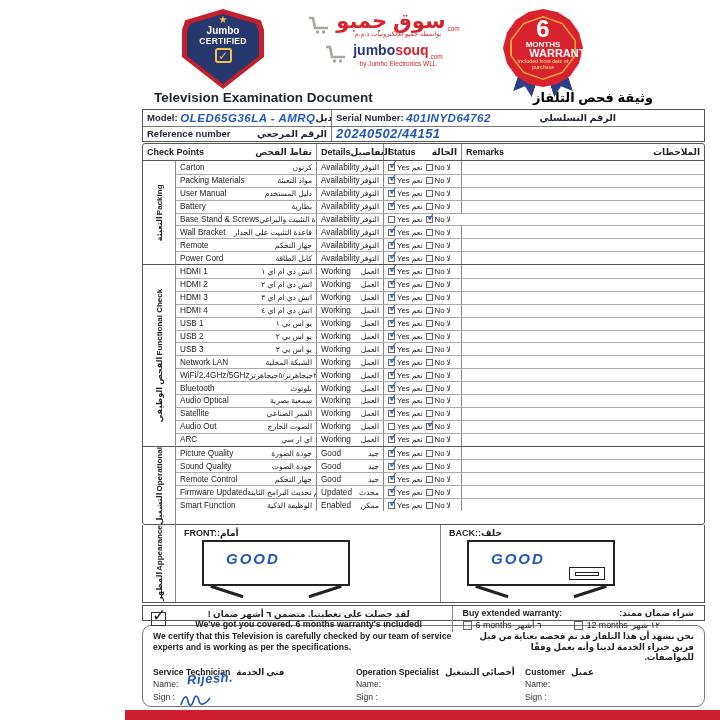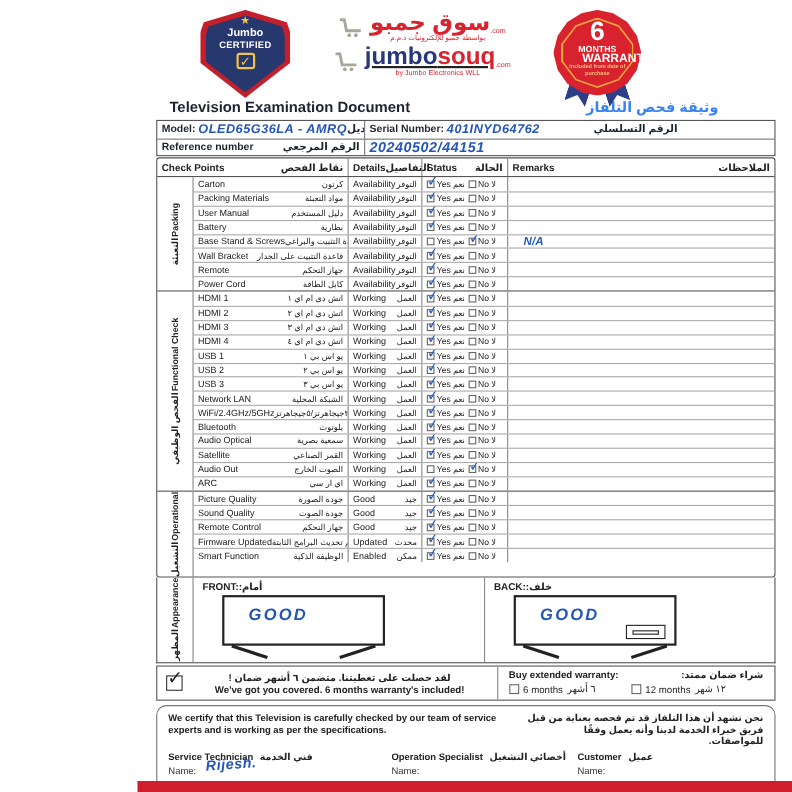--- a/index.html
+++ b/index.html
@@ -17,41 +17,41 @@
   .shield-t1 { color:#fff; font-size:10px; font-weight:bold; line-height:11px; }
   .shield-t2 { color:#fff; font-size:8.5px; font-weight:bold; letter-spacing:.3px; line-height:10px; }
   .shield-chk { margin-top:2px; width:17px; height:15px; border:2px solid #f2c14b; border-radius:3px; color:#f2c14b; font-size:12px; font-weight:bold; line-height:12px; text-align:center; }
 
   .logos { flex:1; display:flex; flex-direction:column; align-items:center; gap:3px; padding-top:2px; }
   .logo-row { display:flex; align-items:center; gap:5px; }
   .cart svg { display:block; }
   .logo-ar-text { font-size:21px; font-weight:bold; color:#d8232e; line-height:20px; }
   .logo-com { font-size:6.5px; color:#d8232e; vertical-align:bottom; }
   .logo-tag { font-size:6.5px; color:#d8232e; text-align:center; margin-top:-2px; }
-  .logo-en-text { font-size:22px; font-weight:bold; line-height:19px;text-decoration:underline; }
+  .logo-en-text { font-size:14px; font-weight:bold; line-height:19px; }
   .logo-en-text .j { color:#27387a; } .logo-en-text .s { color:#d8232e; }
   .logo-tag2 { font-size:6.5px; color:#d8232e; text-align:center; }
 
   .wbadge { width:88px; height:86px; position:relative; margin-right:118px; flex:none; }
   .ribbon { position:absolute; bottom:0; width:20px; height:30px; background:#2c3f87; }
   .ribbon.l { left:18px; transform:rotate(18deg); clip-path:polygon(0 0,100% 0,100% 100%,50% 72%,0 100%); }
   .ribbon.r { right:18px; transform:rotate(-18deg); clip-path:polygon(0 0,100% 0,100% 100%,50% 72%,0 100%); }
   .wb-circle { position:absolute; left:4px; top:0; width:80px; height:78px; background:#d8232e;
     clip-path:polygon(50% 0,68% 4%,84% 14%,95% 30%,100% 50%,95% 70%,84% 86%,68% 96%,50% 100%,32% 96%,16% 86%,5% 70%,0 50%,5% 30%,16% 14%,32% 4%); }
   .wb-ring { position:absolute; inset:7px; background:#f0a63c; clip-path:polygon(50% 0,80% 11%,100% 38%,100% 62%,80% 89%,50% 100%,20% 89%,0 62%,0 38%,20% 11%); }
   .wb-ring-in { position:absolute; inset:1.5px; background:#d8232e; clip-path:polygon(50% 0,80% 11%,100% 38%,100% 62%,80% 89%,50% 100%,20% 89%,0 62%,0 38%,20% 11%); }
   .wb-text { position:absolute; inset:0; display:flex; flex-direction:column; align-items:center; padding-top:9px; }
   .wb-num { color:#fff; font-size:24px; font-weight:bold; line-height:22px; }
   .wb-l1 { color:#fff; font-size:8px; font-weight:bold; line-height:9px; }
   .wb-l2 { color:#fff; font-size:11px; font-weight:bold; line-height:9px;margin-left:36px; }
   .wb-sub { color:#f0c07a; font-size:5px; font-weight:bold; text-align:center; line-height:5.5px; margin-top:1px; width:52px; }
 
   .titles { display:flex; justify-content:space-between; align-items:center; height:23px; padding:0 52px 0 12px; }
   .title-en { font-size:13.5px; font-weight:bold; color:#1d2430; }
-  .title-ar { font-size:13px; font-weight:bold; color:#3b82f6; direction:rtl; }
+  .title-ar { font-size:13px; font-weight:bold; color:#000000; direction:rtl; }
 
   
   .info { border:1.5px solid #555; display:grid; grid-template-columns:188px 1fr; font-size:9.5px; }
   .info > div { border-top:1px solid #777; padding:1px 4px; height:15.5px; display:flex; align-items:center; overflow:hidden; }
   .info > div:nth-child(-n+2){ border-top:none; }
   .info .rb { border-left:1px solid #777; }
   .lbl { font-weight:bold; color:#1d2430; white-space:nowrap; }
   .ar { direction:rtl; }
   .hw { color:#2456b8; font-weight:bold; font-style:italic; letter-spacing:.5px; font-size:11.5px; white-space:nowrap; }
   .push { margin-left:auto; }
@@ -83,21 +83,21 @@
   .app-cell + .app-cell { border-left:1px solid #888; }
   .app-hdr { display:flex; justify-content:flex-start; font-weight:bold; font-size:9px; padding-right:60px; }
   .tv { width:148px; height:46px; border:2.5px solid #222; background:#fff; margin:2px 0 0 18px; position:relative; }
   .tv .good { position:absolute; left:22px; top:8px; color:#2456b8; font-weight:bold; font-style:italic; font-size:15px; letter-spacing:2px; }
   .leg { position:absolute; bottom:-8px; width:34px; height:2.5px; background:#222; }
   .leg.a { left:6px; transform:rotate(18deg); } .leg.b { right:6px; transform:rotate(-18deg); }
   .ports { position:absolute; right:8px; bottom:4px; width:36px; height:13px; border:1.5px solid #222; display:flex; align-items:center; justify-content:center; }
   .ports i { display:block; width:24px; height:4px; border:1px solid #222; }
 
   
-  .wstrip { display:grid; grid-template-columns:55% 45%; border:1.5px solid #555; margin-top:2px; height:32px; }
+  .wstrip { display:grid; grid-template-columns:55% 45%; border:1.5px solid #555; margin-top:2px; height:16px; }
   .ws-left { display:flex; align-items:center; gap:8px; padding:0 8px; }
   .bigcbx { width:15px; height:14px; border:1.5px solid #333; position:relative; flex:none; }
   .bigcbx::after { content:"✓"; position:absolute; left:0px; top:-8px; font-size:17px; color:#222; font-weight:bold; }
   .ws-text { flex:1; text-align:center; }
   .ws-ar { font-size:8.8px; font-weight:bold; direction:rtl; }
   .ws-en { font-size:8.8px; font-weight:bold; }
   .ws-right { border-left:1px solid #888; padding:2px 10px;text-align:center; }
   .ws-buy { display:flex; justify-content:space-between; font-size:8.8px; font-weight:bold; }
   .ws-opts { display:flex; gap:32px; margin-top:2px; font-size:8.8px; }
   .ws-opt { display:flex; align-items:center; gap:4px; }
@@ -338,23 +338,20 @@
                     <span class="cbx"></span>
                     <span>Yes</span>
                     <span class="arx">نعم</span>
                   </span>
                   <span class="grp">
                     <span class="cbx checked"></span>
                     <span>No</span>
                     <span class="arx">لا</span>
                   </span>
                 </div>
-                <div class="trow-cell bl">
-                  <span class="remark-hw">N/A</span>
-                </div>
               </div>
               <div class="trow">
                 <div class="trow-cell">
                   <span class="en">Wall Bracket</span>
                   <span class="arx push">قاعدة التثبيت على الجدار</span>
                 </div>
                 <div class="trow-cell bl">
                   <span class="en">Availability</span>
                   <span class="arx push">التوفر</span>
                 </div>

